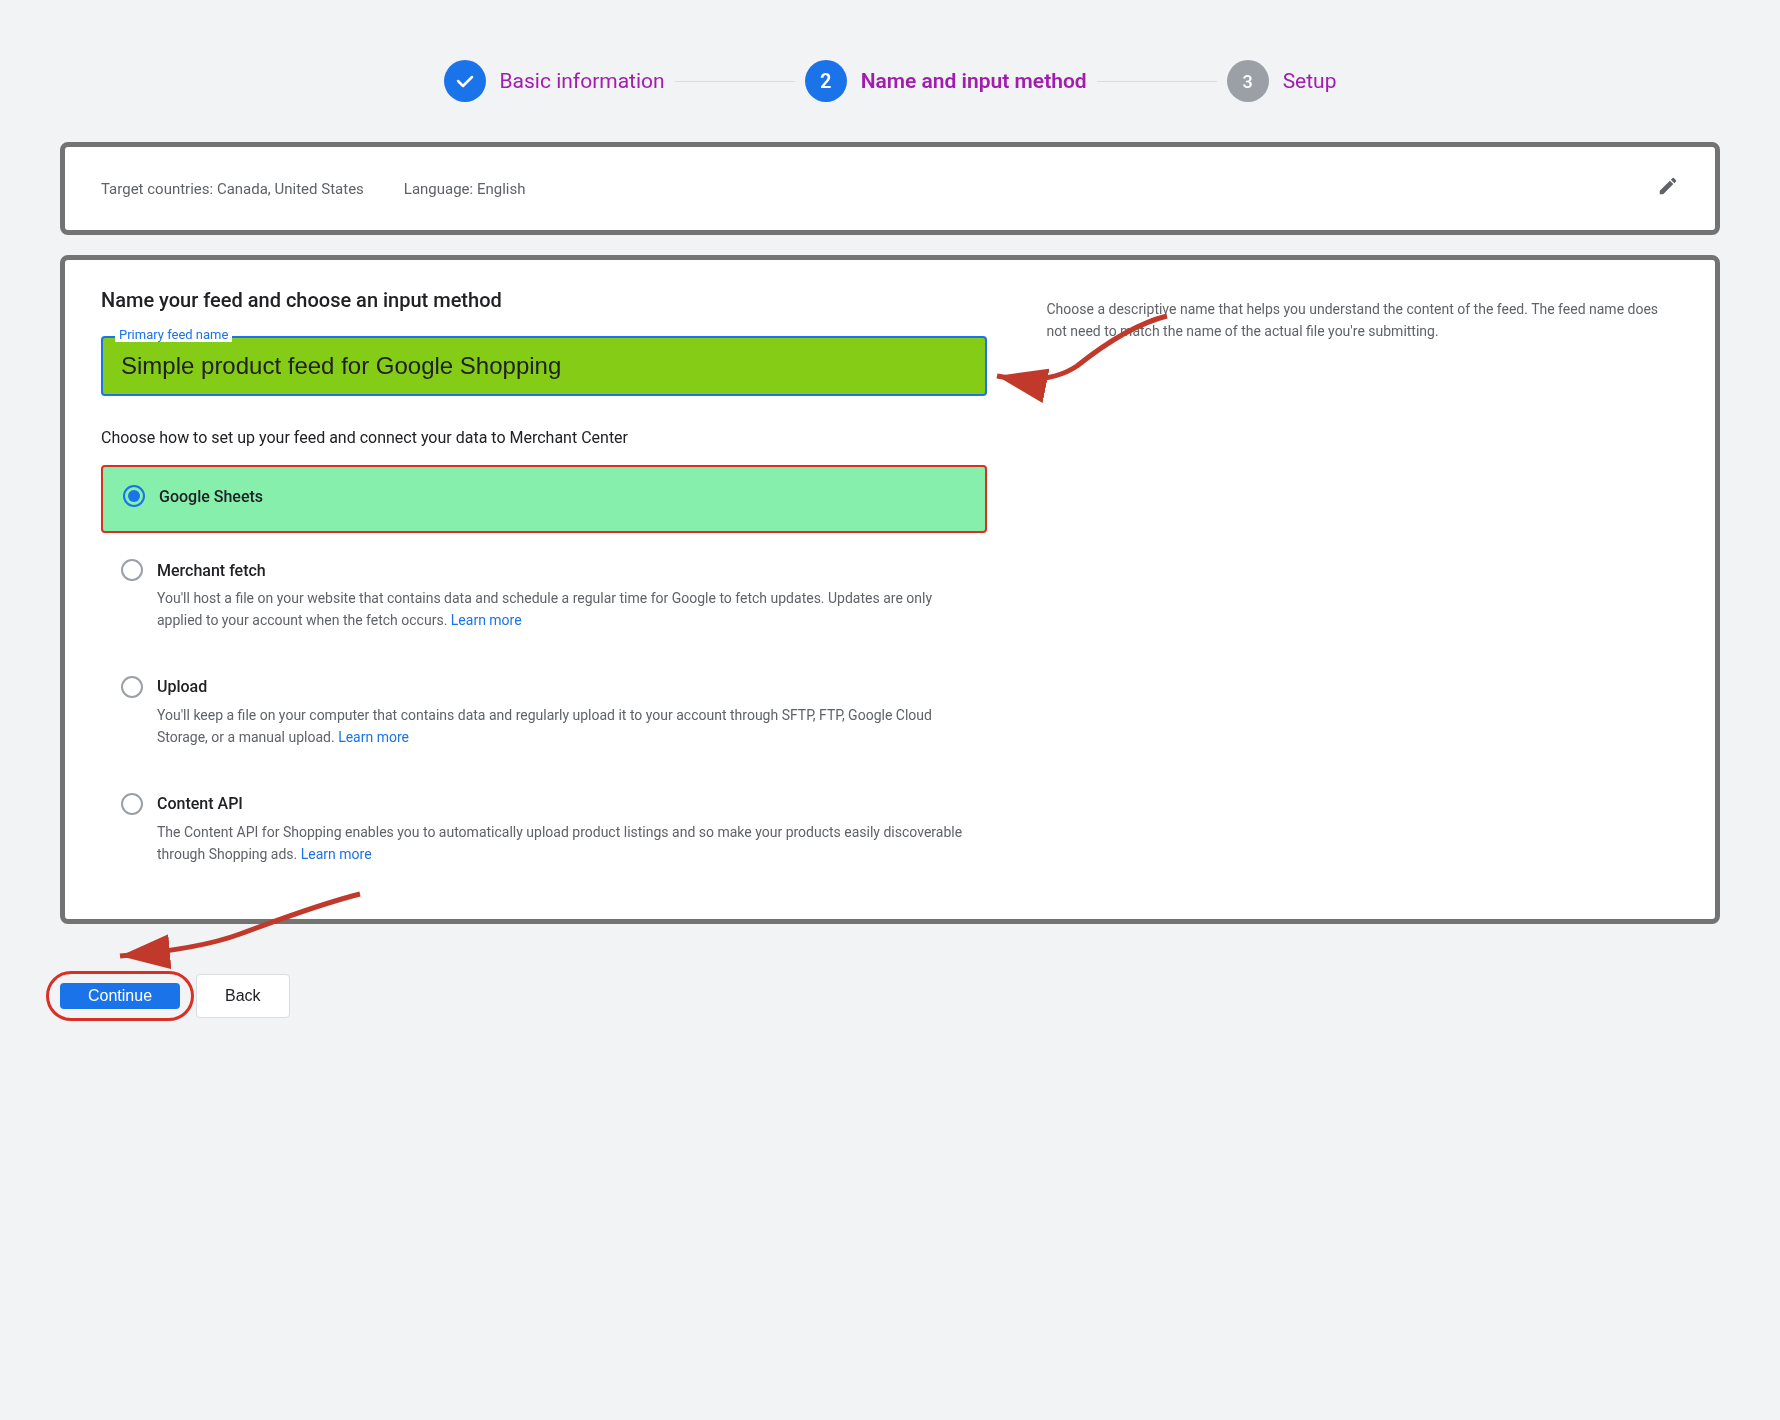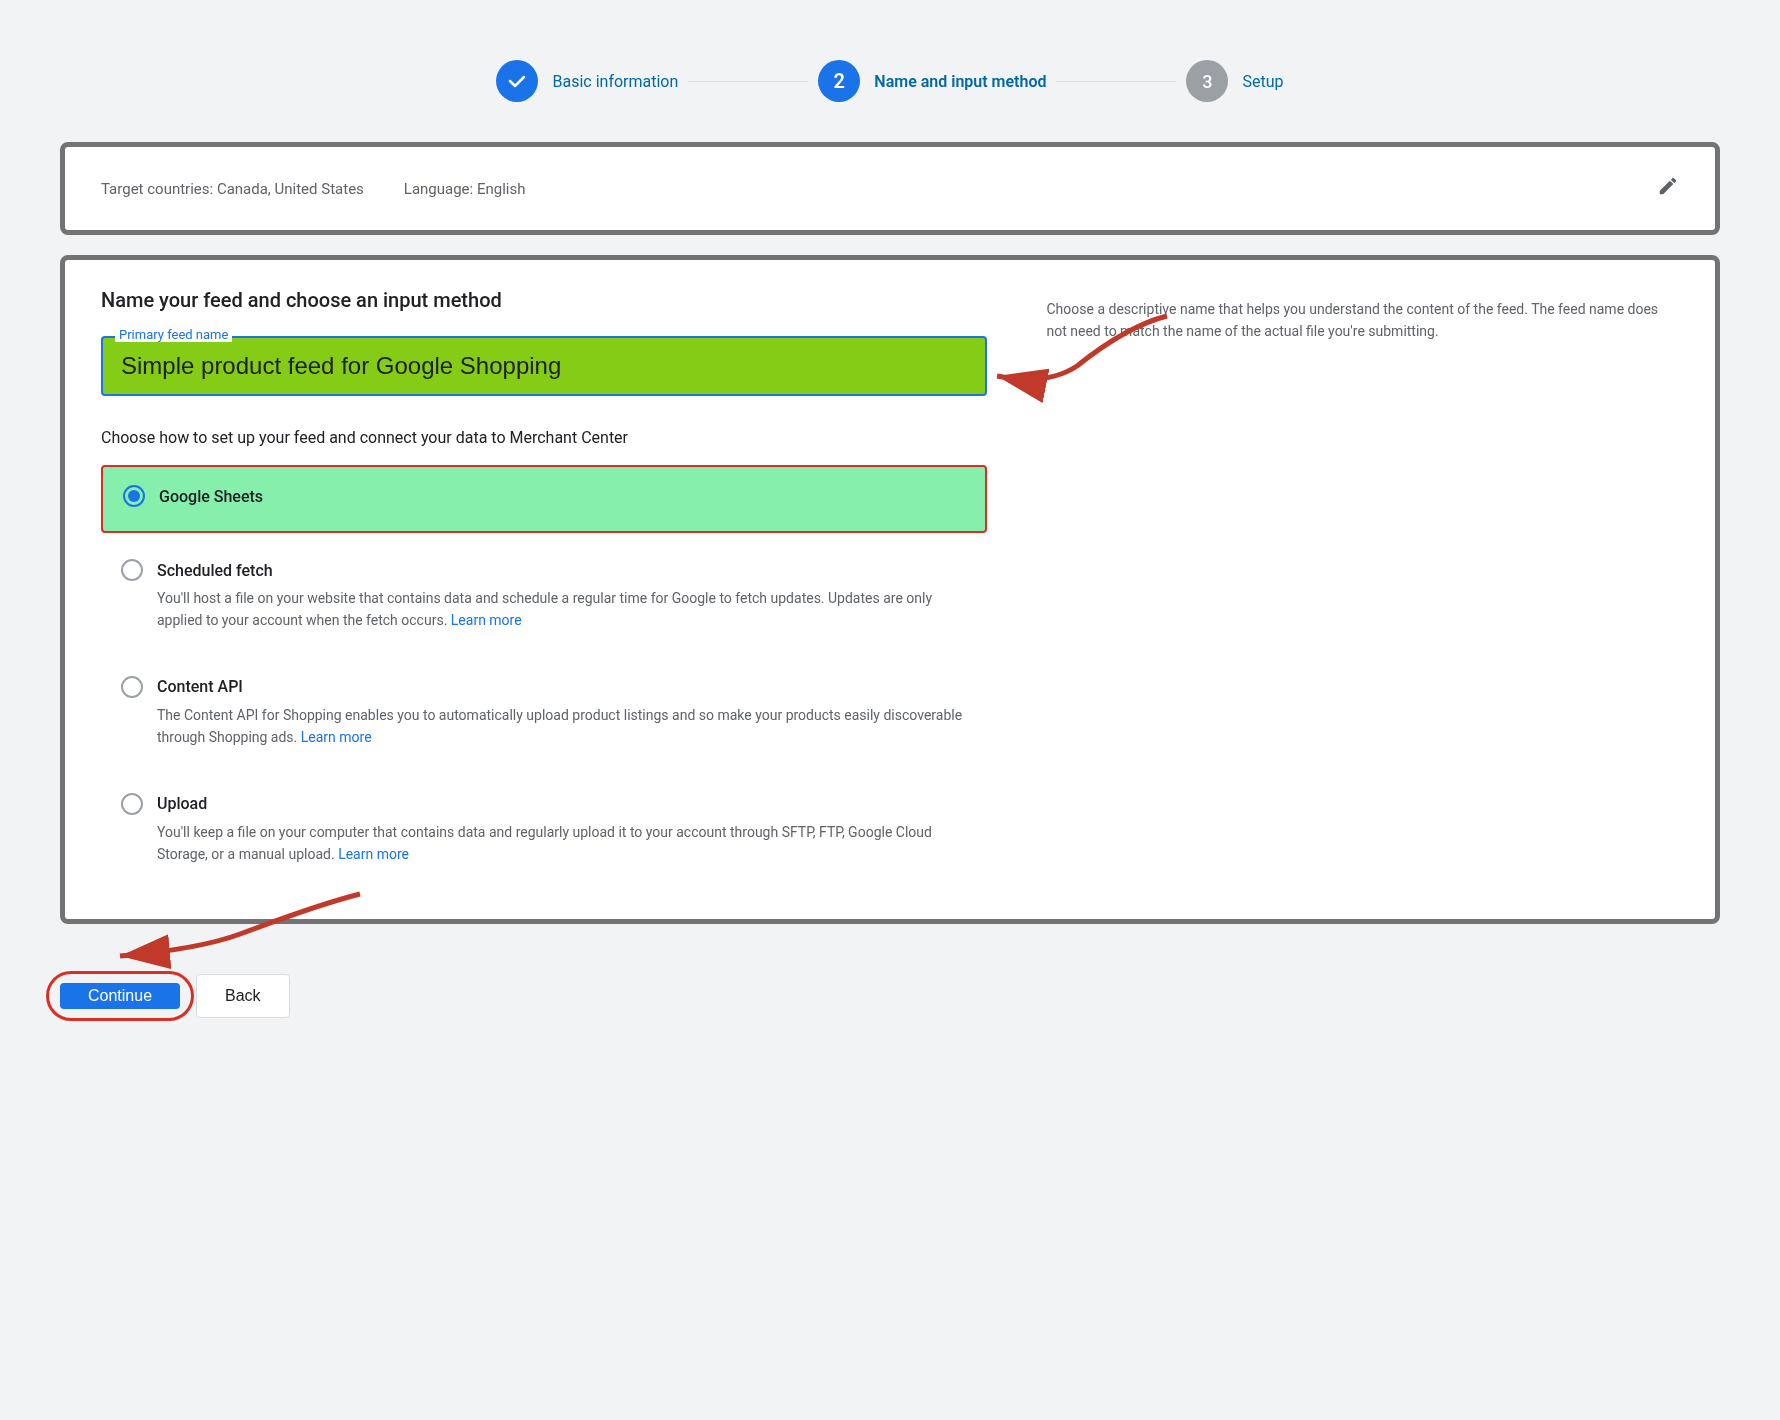--- a/index.html
+++ b/index.html
@@ -44,22 +44,22 @@
       background: #1a73e8;
       color: white;
       font-size: 20px;
       font-weight: 600;
     }
     .step-circle.inactive {
       background: #9aa0a6;
       color: white;
     }
     .step-label {
-      font-size: 16px;
-      color: #0369a1;
+      font-size: 21px;
+      color: #a21caf;
       font-weight: 400;
     }
     .step-label.active {
       font-weight: 600;
     }
     .step-connector {
       width: 120px;
       height: 1px;
       background: #dadce0;
       margin: 0 10px;
@@ -338,48 +338,48 @@
         <div class="radio-header">
           <div class="radio-circle checked"></div>
           <span class="radio-title">Google Sheets</span>
         </div>
       </div>
 
       
       <div class="radio-option unselected">
         <div class="radio-header">
           <div class="radio-circle unchecked"></div>
-          <span class="radio-title">Scheduled fetch</span>
+          <span class="radio-title">Merchant fetch</span>
         </div>
         <div class="radio-desc">
           <span>You'll host a file on your website that contains data and schedule a regular time for Google to fetch updates. Updates are only applied to your account when the fetch occurs.</span>
+          <a href="#" class="learn-more">Learn more</a>
+        </div>
+      </div>
+
+      
+      <div class="radio-option unselected">
+        <div class="radio-header">
+          <div class="radio-circle unchecked"></div>
+          <span class="radio-title">Upload</span>
+        </div>
+        <div class="radio-desc">
+          <span>You'll keep a file on your computer that contains data and regularly upload it to your account through SFTP, FTP, Google Cloud Storage, or a manual upload.</span>
           <a href="#" class="learn-more">Learn more</a>
         </div>
       </div>
 
       
       <div class="radio-option unselected">
         <div class="radio-header">
           <div class="radio-circle unchecked"></div>
           <span class="radio-title">Content API</span>
         </div>
         <div class="radio-desc">
           <span>The Content API for Shopping enables you to automatically upload product listings and so make your products easily discoverable through Shopping ads.</span>
-          <a href="#" class="learn-more">Learn more</a>
-        </div>
-      </div>
-
-      
-      <div class="radio-option unselected">
-        <div class="radio-header">
-          <div class="radio-circle unchecked"></div>
-          <span class="radio-title">Upload</span>
-        </div>
-        <div class="radio-desc">
-          <span>You'll keep a file on your computer that contains data and regularly upload it to your account through SFTP, FTP, Google Cloud Storage, or a manual upload.</span>
           <a href="#" class="learn-more">Learn more</a>
         </div>
       </div>
     </div>
 
     <div class="feed-right">
       <p>Choose a descriptive name that helps you understand the content of the feed. The feed name does not need to match the name of the actual file you're submitting.</p>
     </div>
   </div>
 </div>

